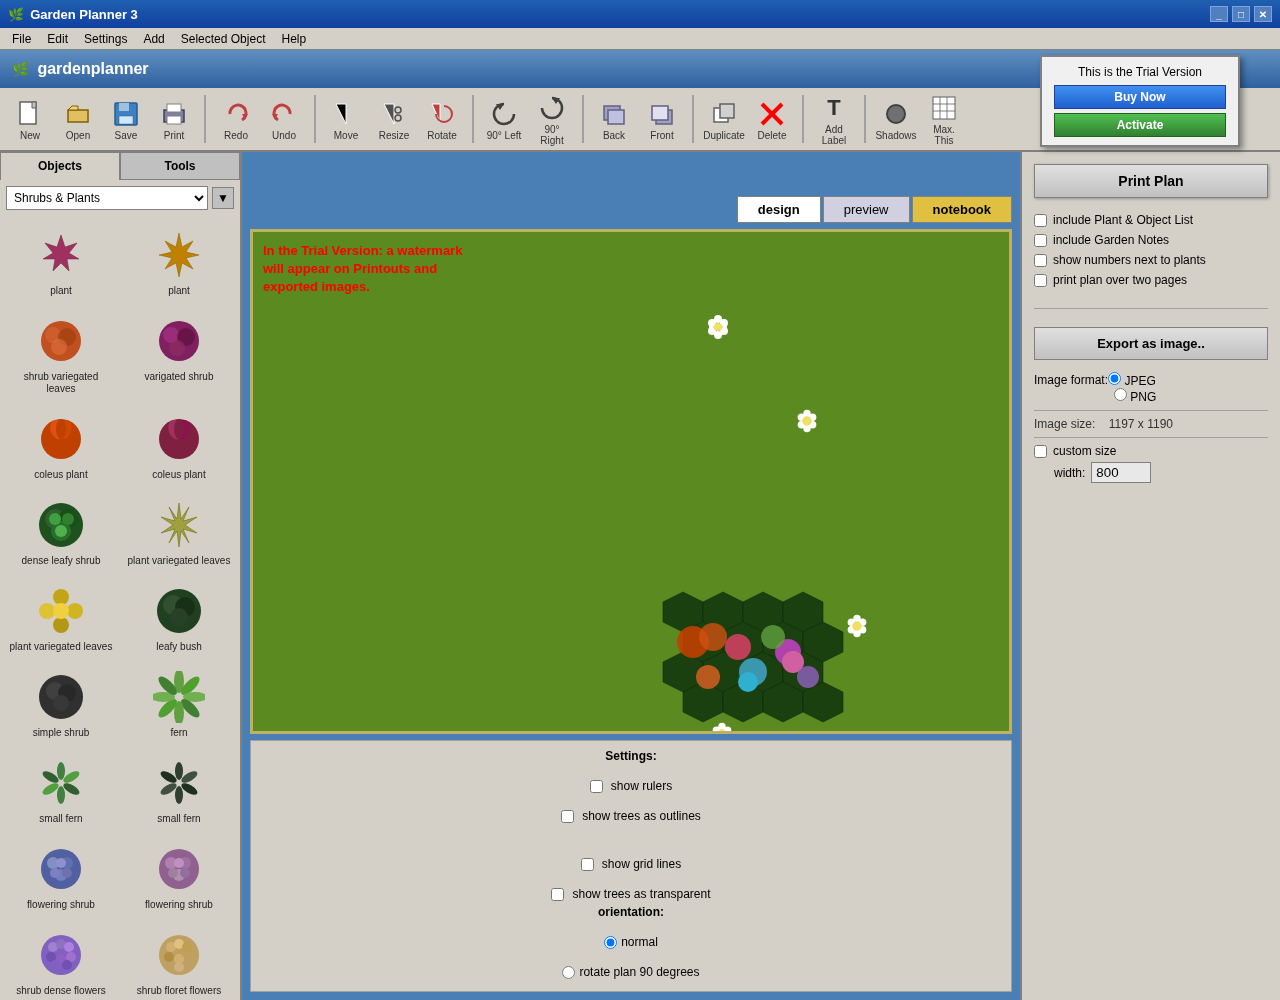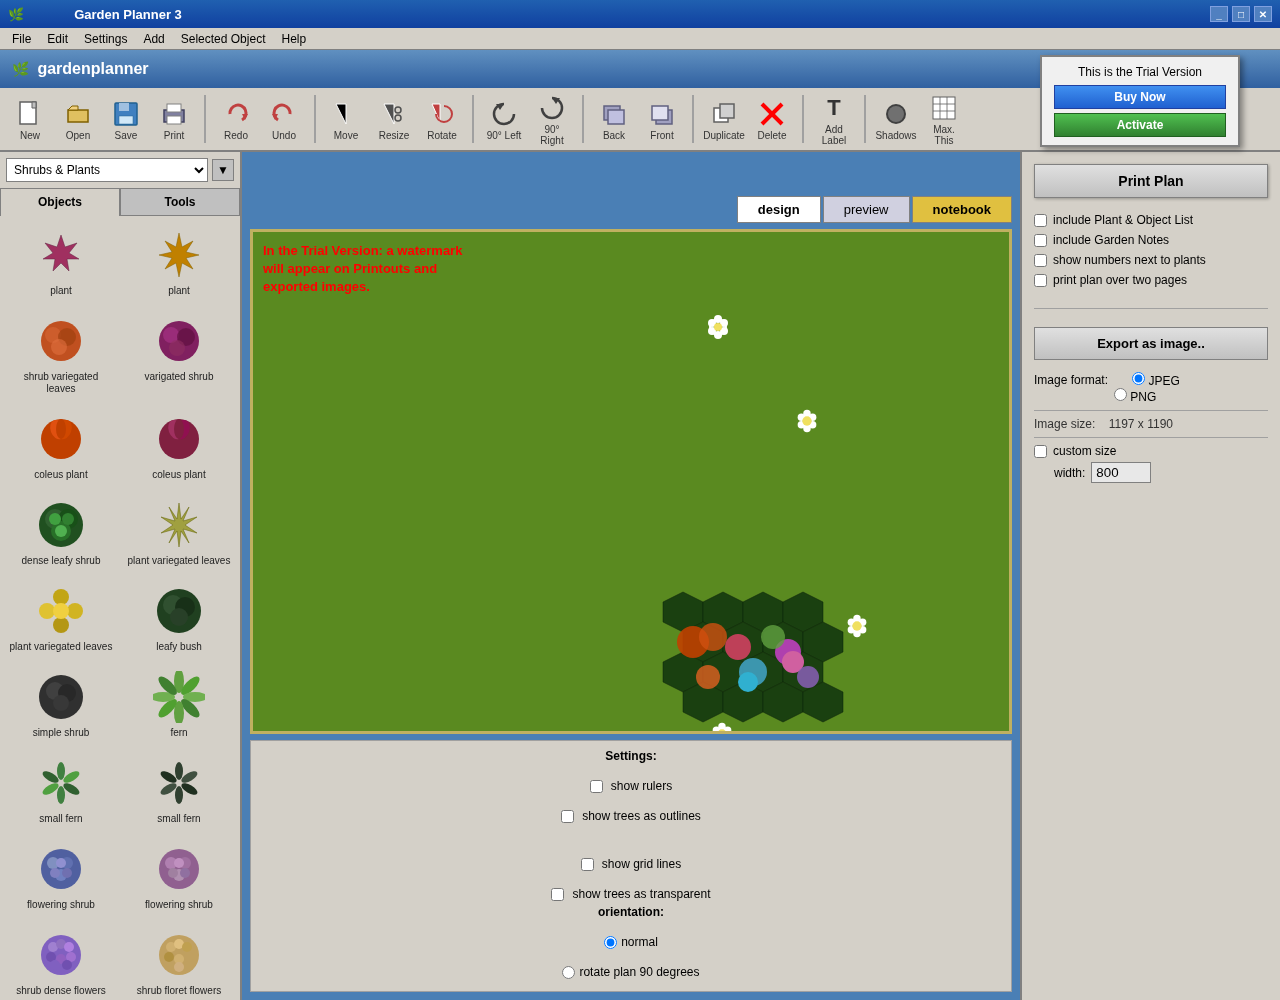--- a/index.html
+++ b/index.html
@@ -9,21 +9,21 @@
     #title-bar {
       background: linear-gradient(to bottom, #2060b0, #1040a0);
       color: white;
       height: 28px;
       display: flex;
       align-items: center;
       padding: 0 8px;
       font-size: 13px;
       font-weight: bold;
     }
-    #title-bar .title-text { flex: 1; margin-left: 44px; }
+    #title-bar .title-text { flex: 1; }
     #title-bar .window-controls { display: flex; gap: 4px; }
     #title-bar .win-btn {
       width: 18px; height: 16px; background: #5080c0; border: 1px solid #80a0e0;
       color: white; font-size: 10px; cursor: pointer; display: flex; align-items: center; justify-content: center;
     }
 
     
     #menu-bar {
       background: #d4d0c8;
       height: 22px;
@@ -284,21 +284,21 @@
     .export-btn {
       background: linear-gradient(to bottom, #e0e0e0, #c0c0c0);
       border: 1px solid #808080;
       padding: 8px 16px;
       font-size: 13px;
       cursor: pointer;
       text-align: center;
       font-weight: bold;
     }
     .format-row {
-      display: flex; align-items: center; gap: 24px; font-size: 12px;
+      display: flex; align-items: center; gap: 0; font-size: 12px;
     }
     .size-row { font-size: 12px; color: #333; }
     .custom-size-row {
       display: flex; align-items: center; gap: 6px; font-size: 12px;
     }
     .width-input {
       width: 60px; padding: 2px 4px; border: 1px solid #808080; background: #e8e8e8;
     }
 
     
@@ -510,29 +510,29 @@
           <line x1="17" y1="3" x2="17" y2="25" stroke="#606060" stroke-width="0.8"></line>
         </svg>
     </div>
     <span class="toolbar-label">Max. This</span>
   </div>
 </div>
 
 <div id="main">
 
   <div id="left-panel">
+    <div id="panel-tabs">
+      <div class="panel-tab active">Objects</div>
+      <div class="panel-tab inactive">Tools</div>
+    </div>
     <div id="category-select-wrapper">
       <select id="category-select">
         <option>Shrubs &amp; Plants</option>
       </select>
       <div class="cat-dropdown-btn">▼</div>
-    </div>
-    <div id="panel-tabs">
-      <div class="panel-tab active">Objects</div>
-      <div class="panel-tab inactive">Tools</div>
     </div>
     <div id="plant-grid">
 
       <div class="plant-item">
         <div class="plant-img">
           <svg class="plant-svg" viewBox="0 0 52 52">
               <g transform="translate(26,26)">
             <polygon points="0,-20 4,-8 16,-12 8,-2 18,4 6,4 8,16 0,8 -8,16 -6,4 -18,4 -8,-2 -16,-12 -4,-8" fill="#a03060" stroke="#602040" stroke-width="0.5"></polygon>
           </g>
             </svg>

